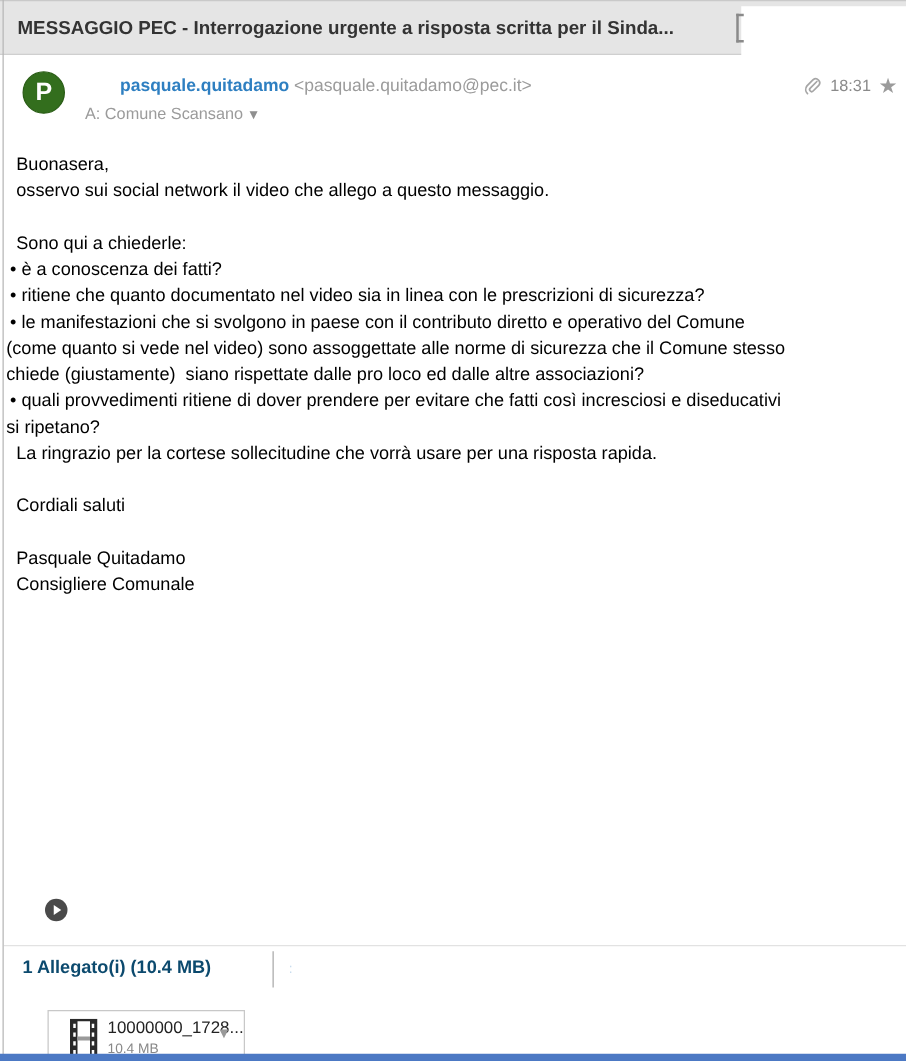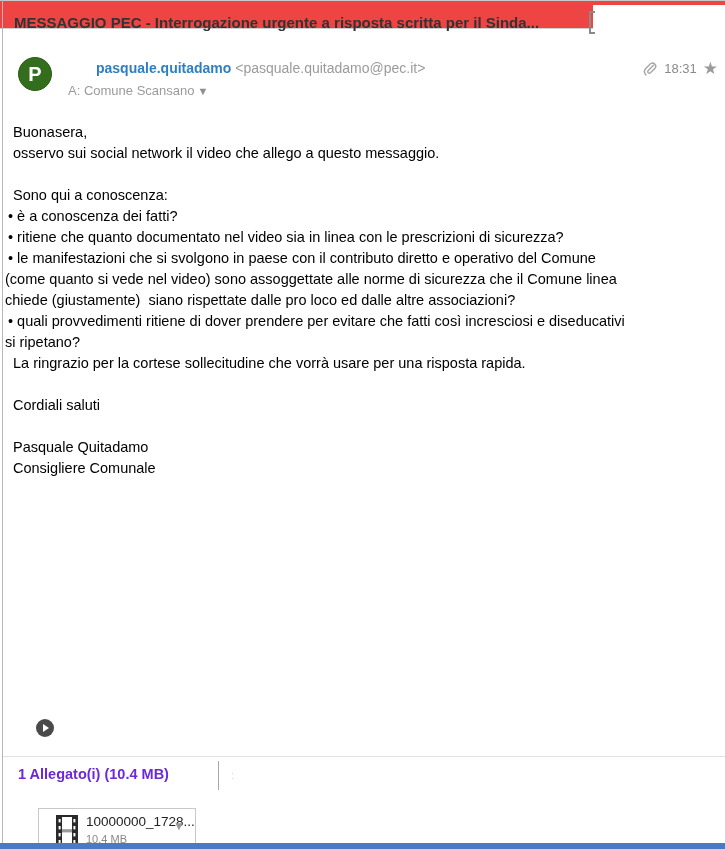--- a/index.html
+++ b/index.html
@@ -5,22 +5,22 @@
   * { margin:0; padding:0; box-sizing:border-box; }
   html,body { width:725px; height:849px; }
   body {
     position:relative; overflow:hidden; background:#ffffff;
     font-family:"Liberation Sans", sans-serif; color:#000;
   }
   .pane-left-line { position:absolute; left:2px; top:0; bottom:0; width:1px; background:#b7b7b7; z-index:5; }
 
   
   .titlebar {
-    position:absolute; left:0; top:0; width:725px; height:29px;
-    background:#ef4444; border-top:1px solid #c9c9c9; border-bottom:1px solid #cfcfcf;
+    position:absolute; left:0; top:0; width:725px; height:44px;
+    background:#e5e5e5; border-top:1px solid #c9c9c9; border-bottom:1px solid #cfcfcf;
   }
   .title-text {
     position:absolute; left:14px; top:0; height:43px; line-height:43px;
     font-size:15px; font-weight:bold; color:#333; white-space:nowrap;
   }
   .title-whitebox {
     position:absolute; left:593px; top:5px; width:132px; height:42px;
     background:#ffffff; z-index:3;
   }
   .whitebox-bracket {
@@ -60,21 +60,21 @@
     position:relative; width:18px; height:18px; border-radius:50%; background:#4a4a4a; flex:0 0 auto;
   }
   .play-circle::after {
     content:""; position:absolute; left:7px; top:5px;
     border-left:6px solid #fff; border-top:4px solid transparent; border-bottom:4px solid transparent;
   }
   .video-name { margin-left:9px; font-size:13.5px; color:#111; white-space:nowrap; }
 
   
   .attach-divider { position:absolute; left:3px; right:0; top:756px; height:1px; background:#e2e2e2; }
-  .attach-summary { position:absolute; left:18px; top:766px; font-size:14.5px; font-weight:bold; color:#6d28d9; white-space:nowrap; }
+  .attach-summary { position:absolute; left:18px; top:766px; font-size:14.5px; font-weight:bold; color:#0c4a6e; white-space:nowrap; }
   .v-sep { position:absolute; left:218px; top:761px; width:1px; height:29px; background:#a9a9a9; }
   .faint-mark { position:absolute; left:231px; top:769px; font-size:11px; color:#c8dcee; }
 
   
   .attach-card {
     position:absolute; left:38px; top:808px; width:158px; height:60px;
     background:#fff; border:1px solid #c8c8c8;
   }
   .film-icon { position:absolute; left:17px; top:6px; }
   .file-name { position:absolute; left:47px; top:5px; font-size:13.5px; color:#222; white-space:nowrap; }
@@ -111,25 +111,25 @@
   </span>
   <span class="meta-time">18:31</span>
   <span class="star">★</span>
 </div>
 
 <div class="body-lines">
 
 <div class="line line-normal">Buonasera,</div>
     <div class="line line-normal">osservo sui social network il video che allego a questo messaggio.</div>
     <div class="line line-blank"></div>
-    <div class="line line-normal">Sono qui a conoscenza:</div>
+    <div class="line line-normal">Sono qui a chiederle:</div>
     <div class="line line-bullet">è a conoscenza dei fatti?</div>
     <div class="line line-bullet">ritiene che quanto documentato nel video sia in linea con le prescrizioni di sicurezza?</div>
     <div class="line line-bullet">le manifestazioni che si svolgono in paese con il contributo diretto e operativo del Comune</div>
-    <div class="line line-cont">(come quanto si vede nel video) sono assoggettate alle norme di sicurezza che il Comune linea</div>
+    <div class="line line-cont">(come quanto si vede nel video) sono assoggettate alle norme di sicurezza che il Comune stesso</div>
     <div class="line line-cont">chiede (giustamente)  siano rispettate dalle pro loco ed dalle altre associazioni?</div>
     <div class="line line-bullet">quali provvedimenti ritiene di dover prendere per evitare che fatti così incresciosi e diseducativi</div>
     <div class="line line-cont">si ripetano?</div>
     <div class="line line-normal">La ringrazio per la cortese sollecitudine che vorrà usare per una risposta rapida.</div>
     <div class="line line-blank"></div>
     <div class="line line-normal">Cordiali saluti</div>
     <div class="line line-blank"></div>
     <div class="line line-normal">Pasquale Quitadamo</div>
     <div class="line line-normal">Consigliere Comunale</div>
   </div>

